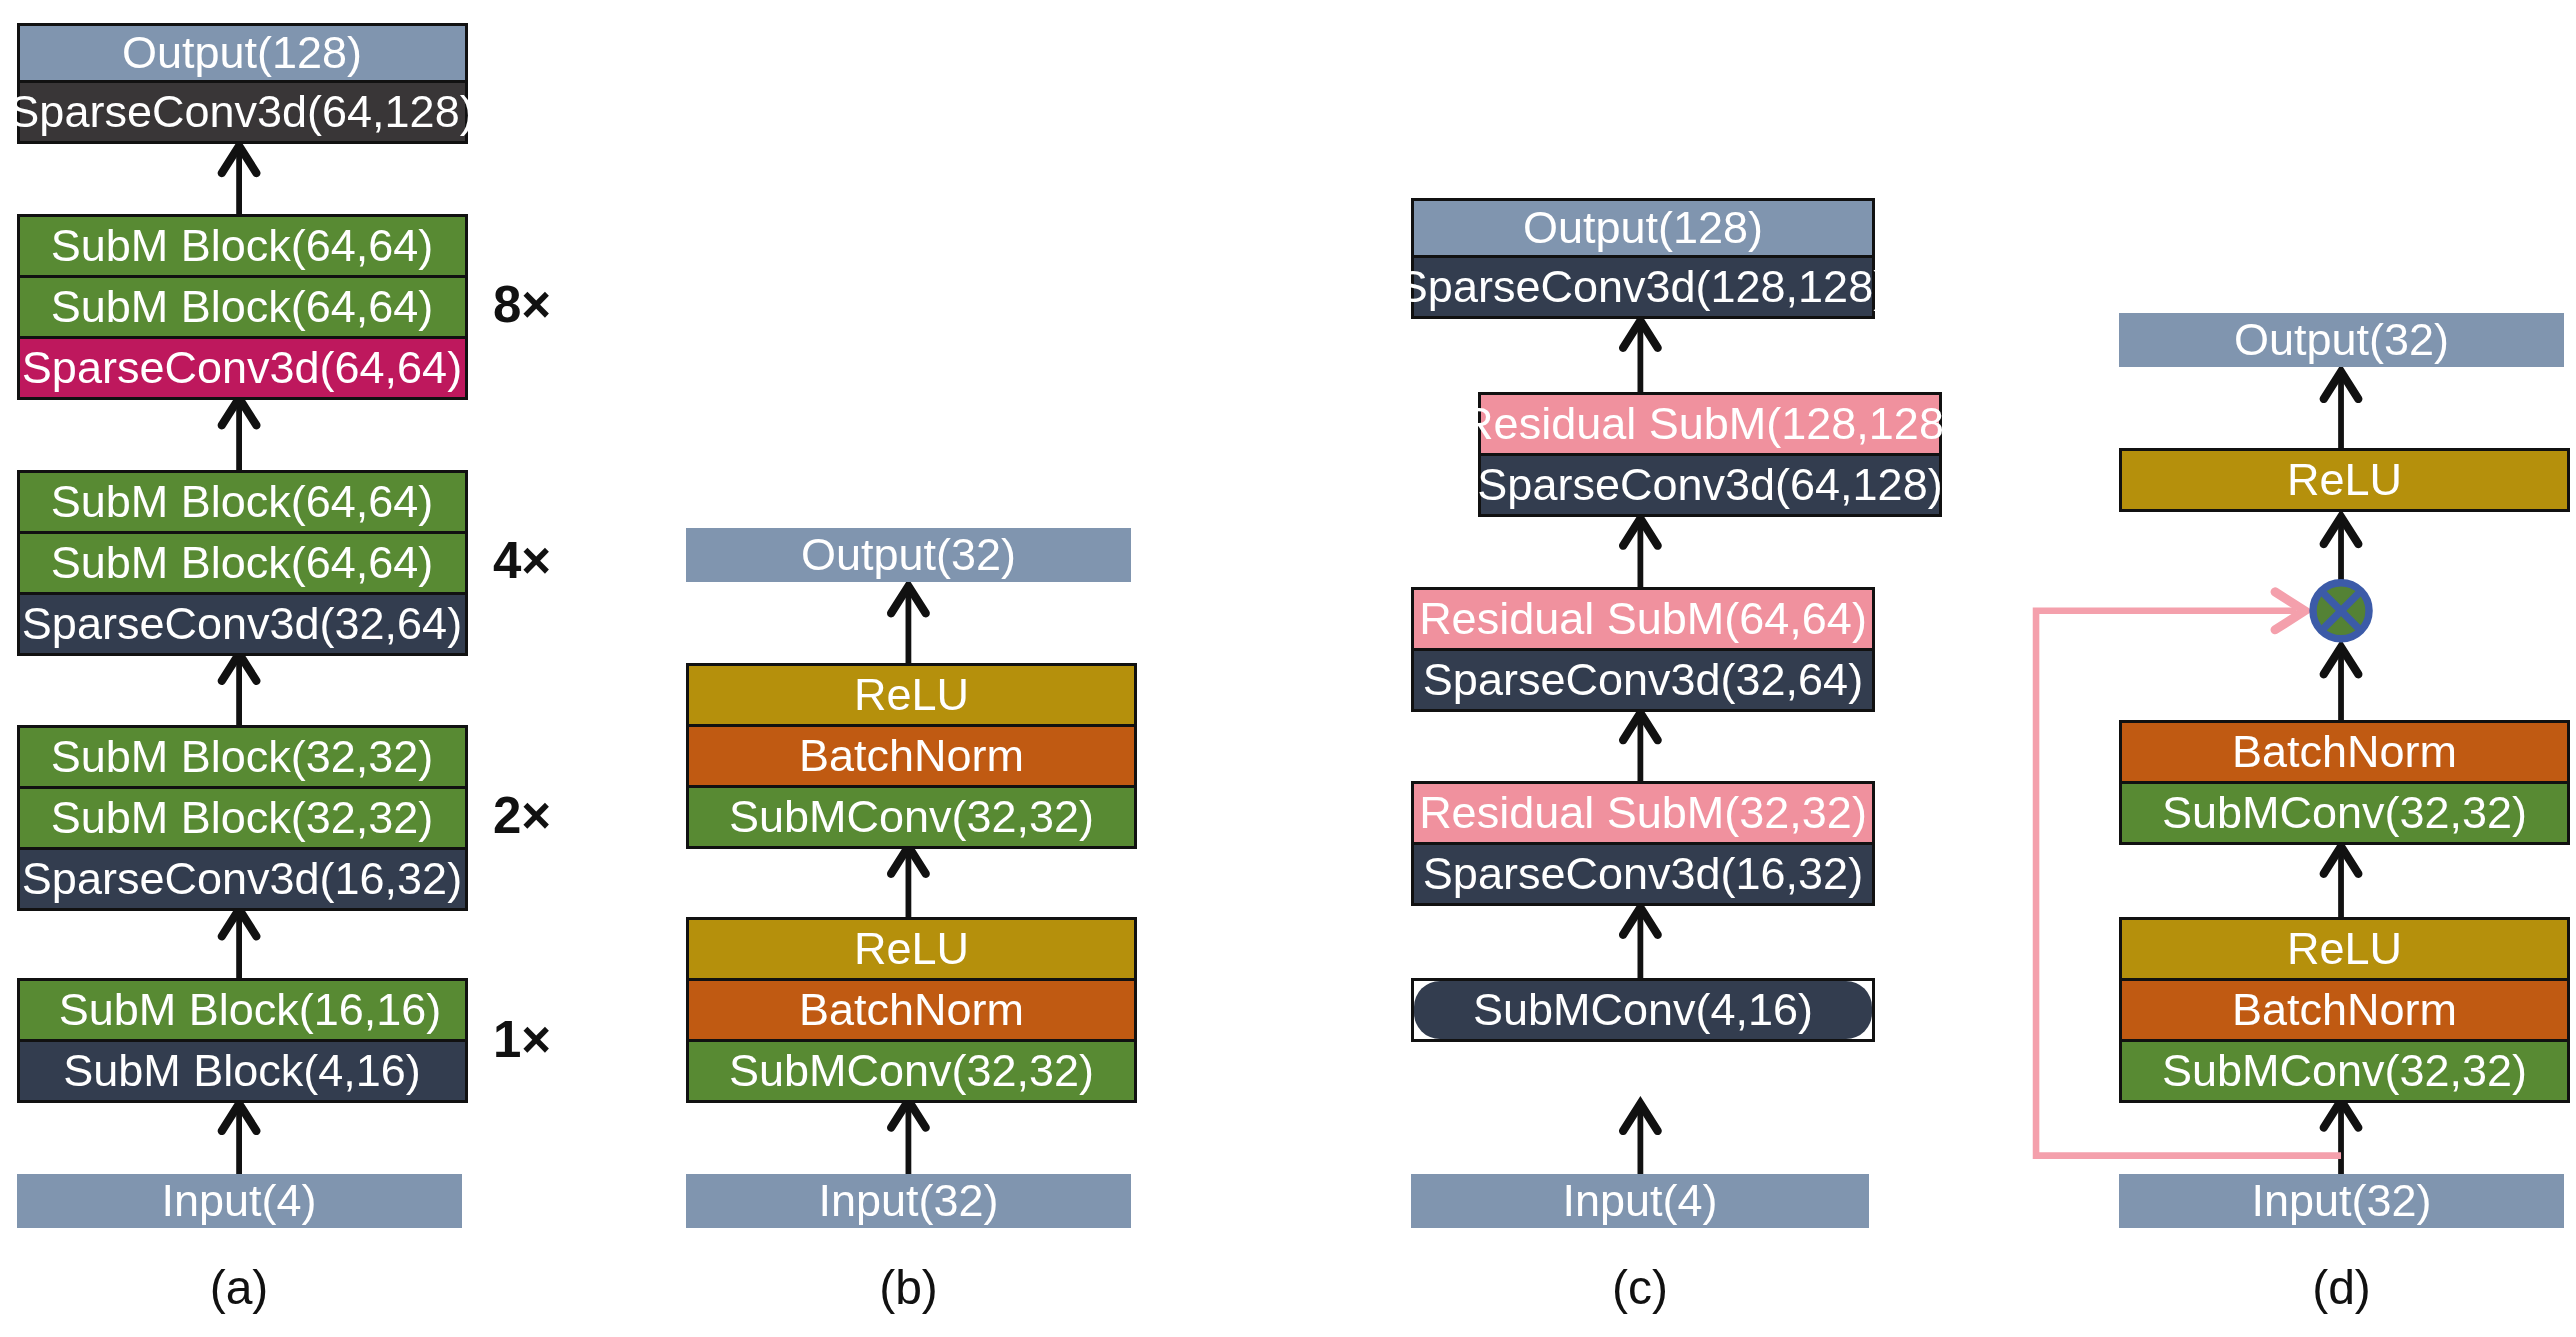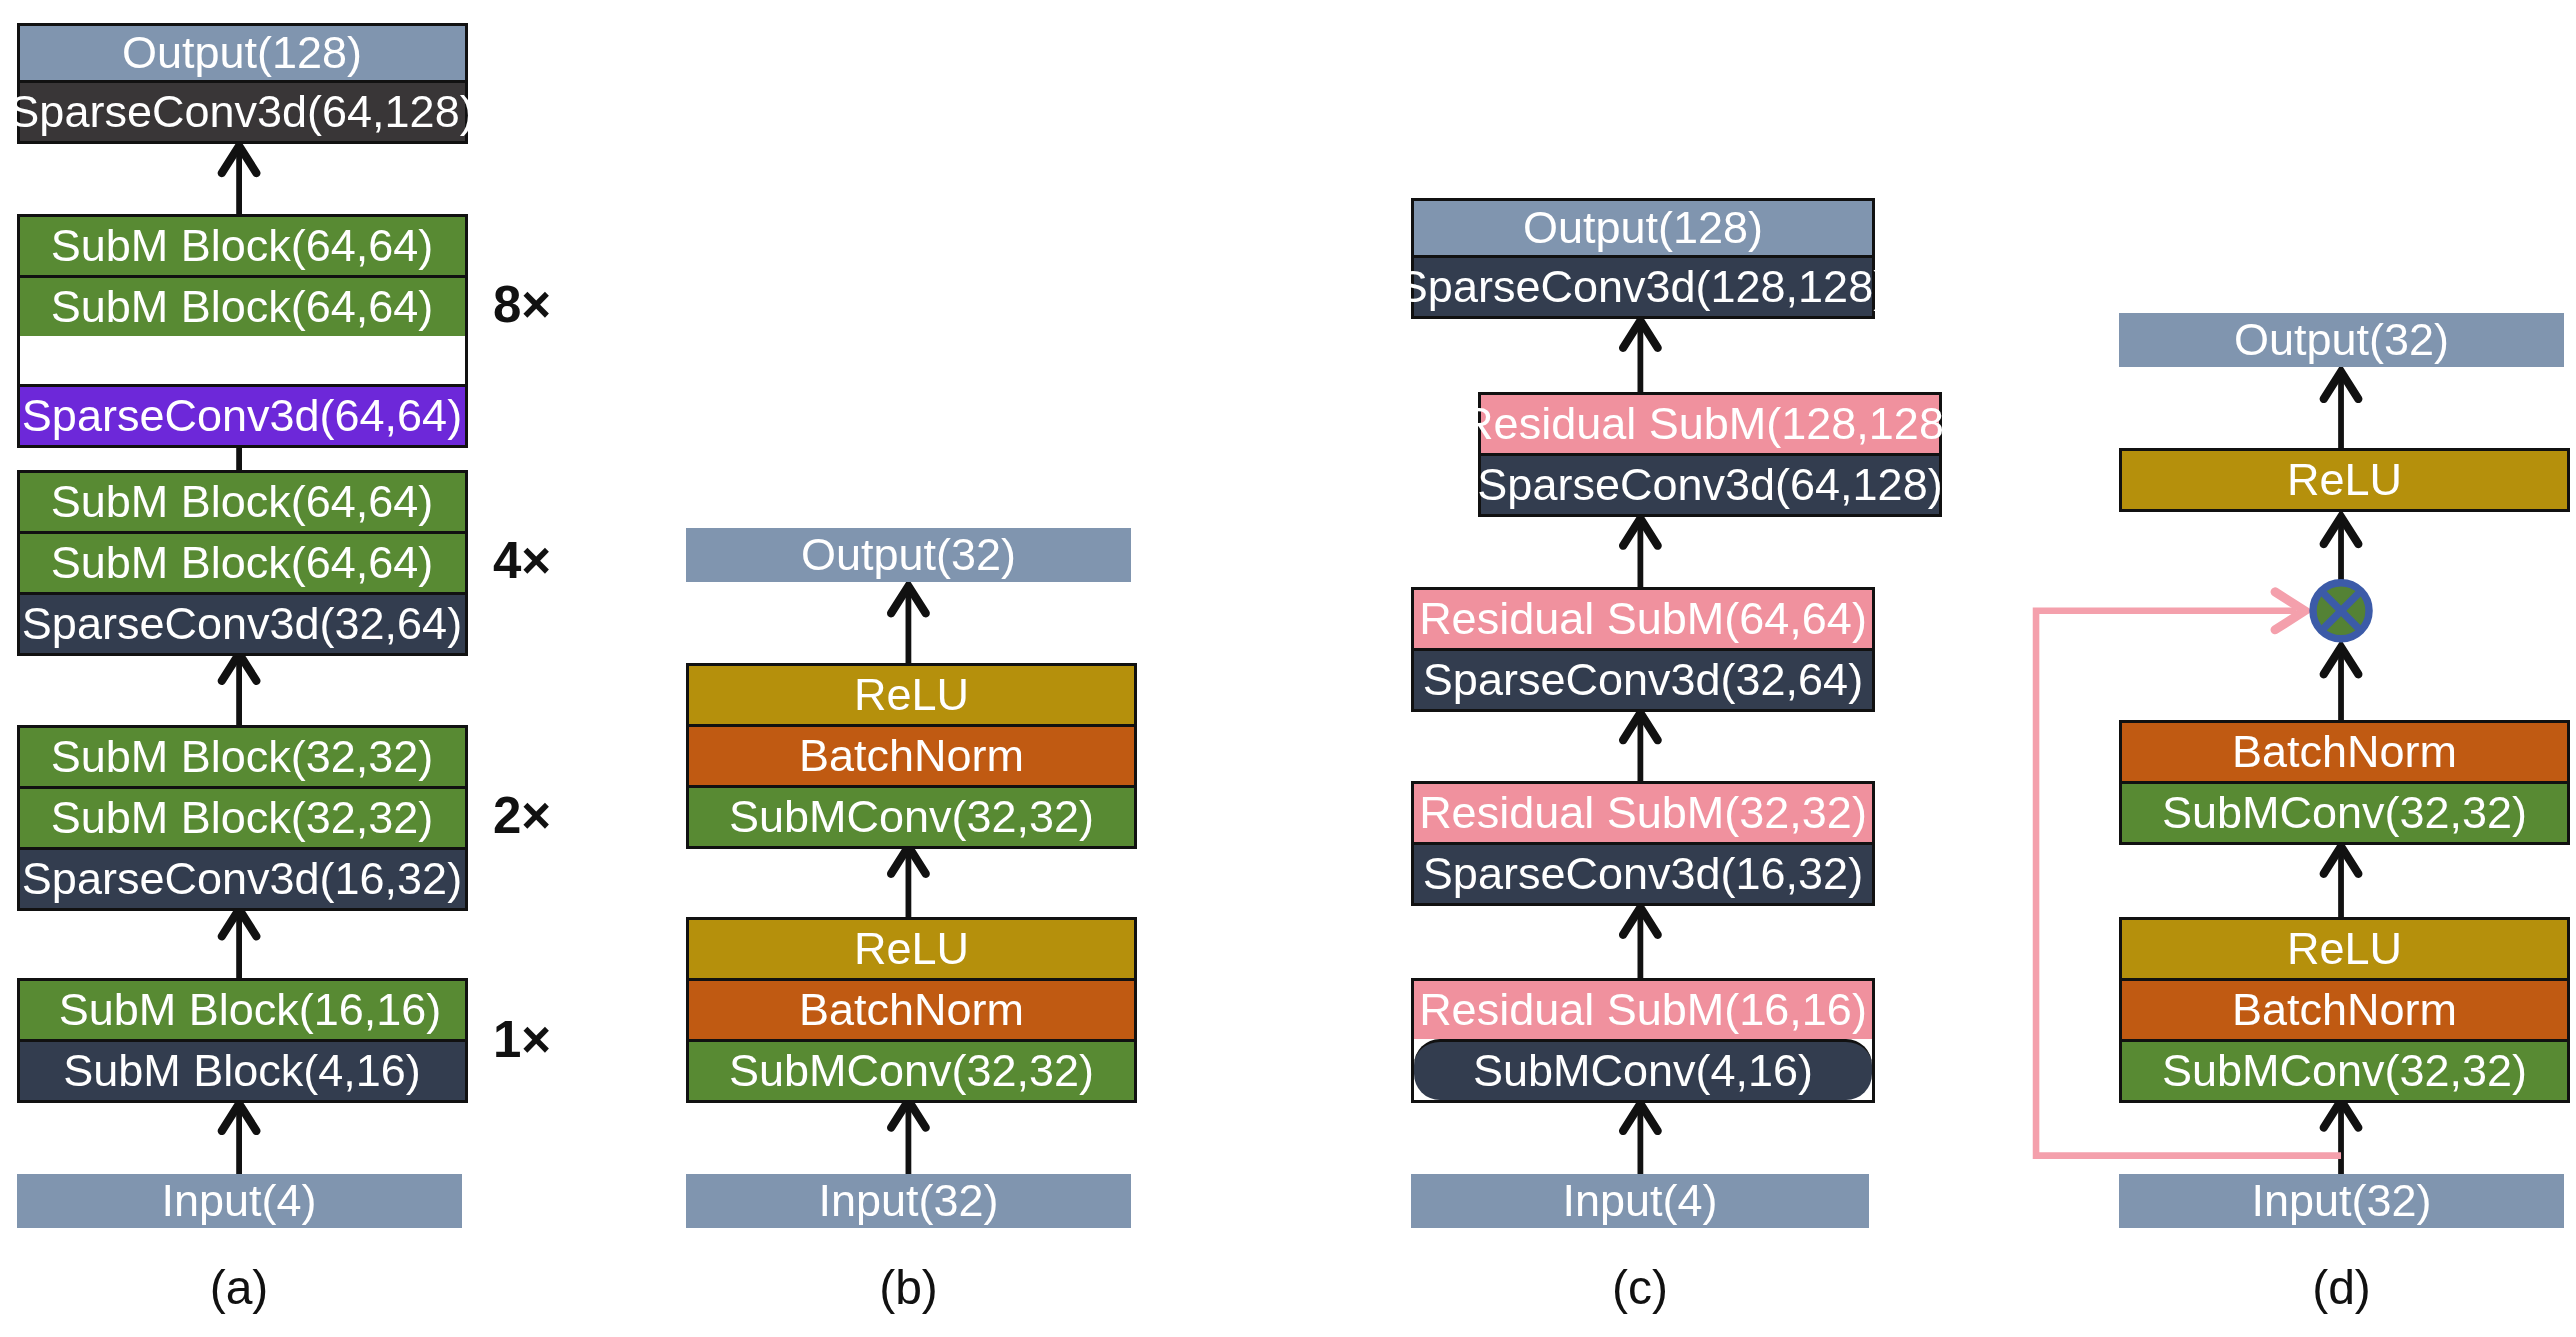--- a/index.html
+++ b/index.html
@@ -90,21 +90,21 @@
       <line x1="2817.9" y1="718.9" x2="2862.1" y2="763.1" stroke="#3C5BA8" stroke-width="9" stroke-linecap="round"></line>
       <line x1="2862.1" y1="718.9" x2="2817.9" y2="763.1" stroke="#3C5BA8" stroke-width="9" stroke-linecap="round"></line>
     </svg>
 <div class="group bordered" style="left: 16.5px; top: 23px; width: 445px;">
       <div class="box" style="height: 54px; background: rgb(128, 149, 175);">Output(128)</div>
       <div class="box" style="height: 58px; background: rgb(57, 54, 55);">SparseConv3d(64,128)</div>
     </div>
     <div class="group bordered" style="left: 16.5px; top: 214px; width: 445px;">
       <div class="box" style="height: 58px; background: rgb(88, 138, 51);">SubM Block(64,64)</div>
       <div class="box" style="height: 58px; background: rgb(88, 138, 51);">SubM Block(64,64)</div>
-      <div class="box" style="height: 58px; background: #6d28d9; margin-top: 48px;">SparseConv3d(64,64)</div>
+      <div class="box" style="height: 58px; background: #be185d;">SparseConv3d(64,64)</div>
     </div>
     <div class="mult" style="left: 493px; top: 304px;">8×</div>
     <div class="group bordered" style="left: 16.5px; top: 470px; width: 445px;">
       <div class="box" style="height: 58px; background: rgb(88, 138, 51);">SubM Block(64,64)</div>
       <div class="box" style="height: 58px; background: rgb(88, 138, 51);">SubM Block(64,64)</div>
       <div class="box" style="height: 58px; background: rgb(51, 61, 79);">SparseConv3d(32,64)</div>
     </div>
     <div class="mult" style="left: 493px; top: 560px;">4×</div>
     <div class="group bordered" style="left: 16.5px; top: 725px; width: 445px;">
       <div class="box" style="height: 58px; background: rgb(88, 138, 51);">SubM Block(32,32)</div>
@@ -148,21 +148,20 @@
     </div>
     <div class="group bordered" style="left: 1411px; top: 587px; width: 458px;">
       <div class="box" style="height: 58px; background: rgb(240, 145, 158);">Residual SubM(64,64)</div>
       <div class="box" style="height: 58px; background: rgb(51, 61, 79);">SparseConv3d(32,64)</div>
     </div>
     <div class="group bordered" style="left: 1411px; top: 781px; width: 458px;">
       <div class="box" style="height: 58px; background: rgb(240, 145, 158);">Residual SubM(32,32)</div>
       <div class="box" style="height: 58px; background: rgb(51, 61, 79);">SparseConv3d(16,32)</div>
     </div>
     <div class="group bordered" style="left: 1411px; top: 978px; width: 458px;">
-      <div class="box" style="height: 58px; background: rgb(240, 145, 158);">Residual SubM(16,16)</div>
       <div class="box" style="height: 58px; background: rgb(51, 61, 79); border-radius: 26px;">SubMConv(4,16)</div>
     </div>
     <div class="group" style="left: 1411px; top: 1174px; width: 458px;">
       <div class="box" style="height: 54px; background: rgb(128, 149, 175);">Input(4)</div>
     </div>
     <div class="caption" style="left: 1411px; width: 458px; top: 1260px;">(c)</div>
     <div class="group" style="left: 2119px; top: 313px; width: 445px;">
       <div class="box" style="height: 54px; background: rgb(128, 149, 175);">Output(32)</div>
     </div>
     <div class="group bordered" style="left: 2119px; top: 448px; width: 445px;">

